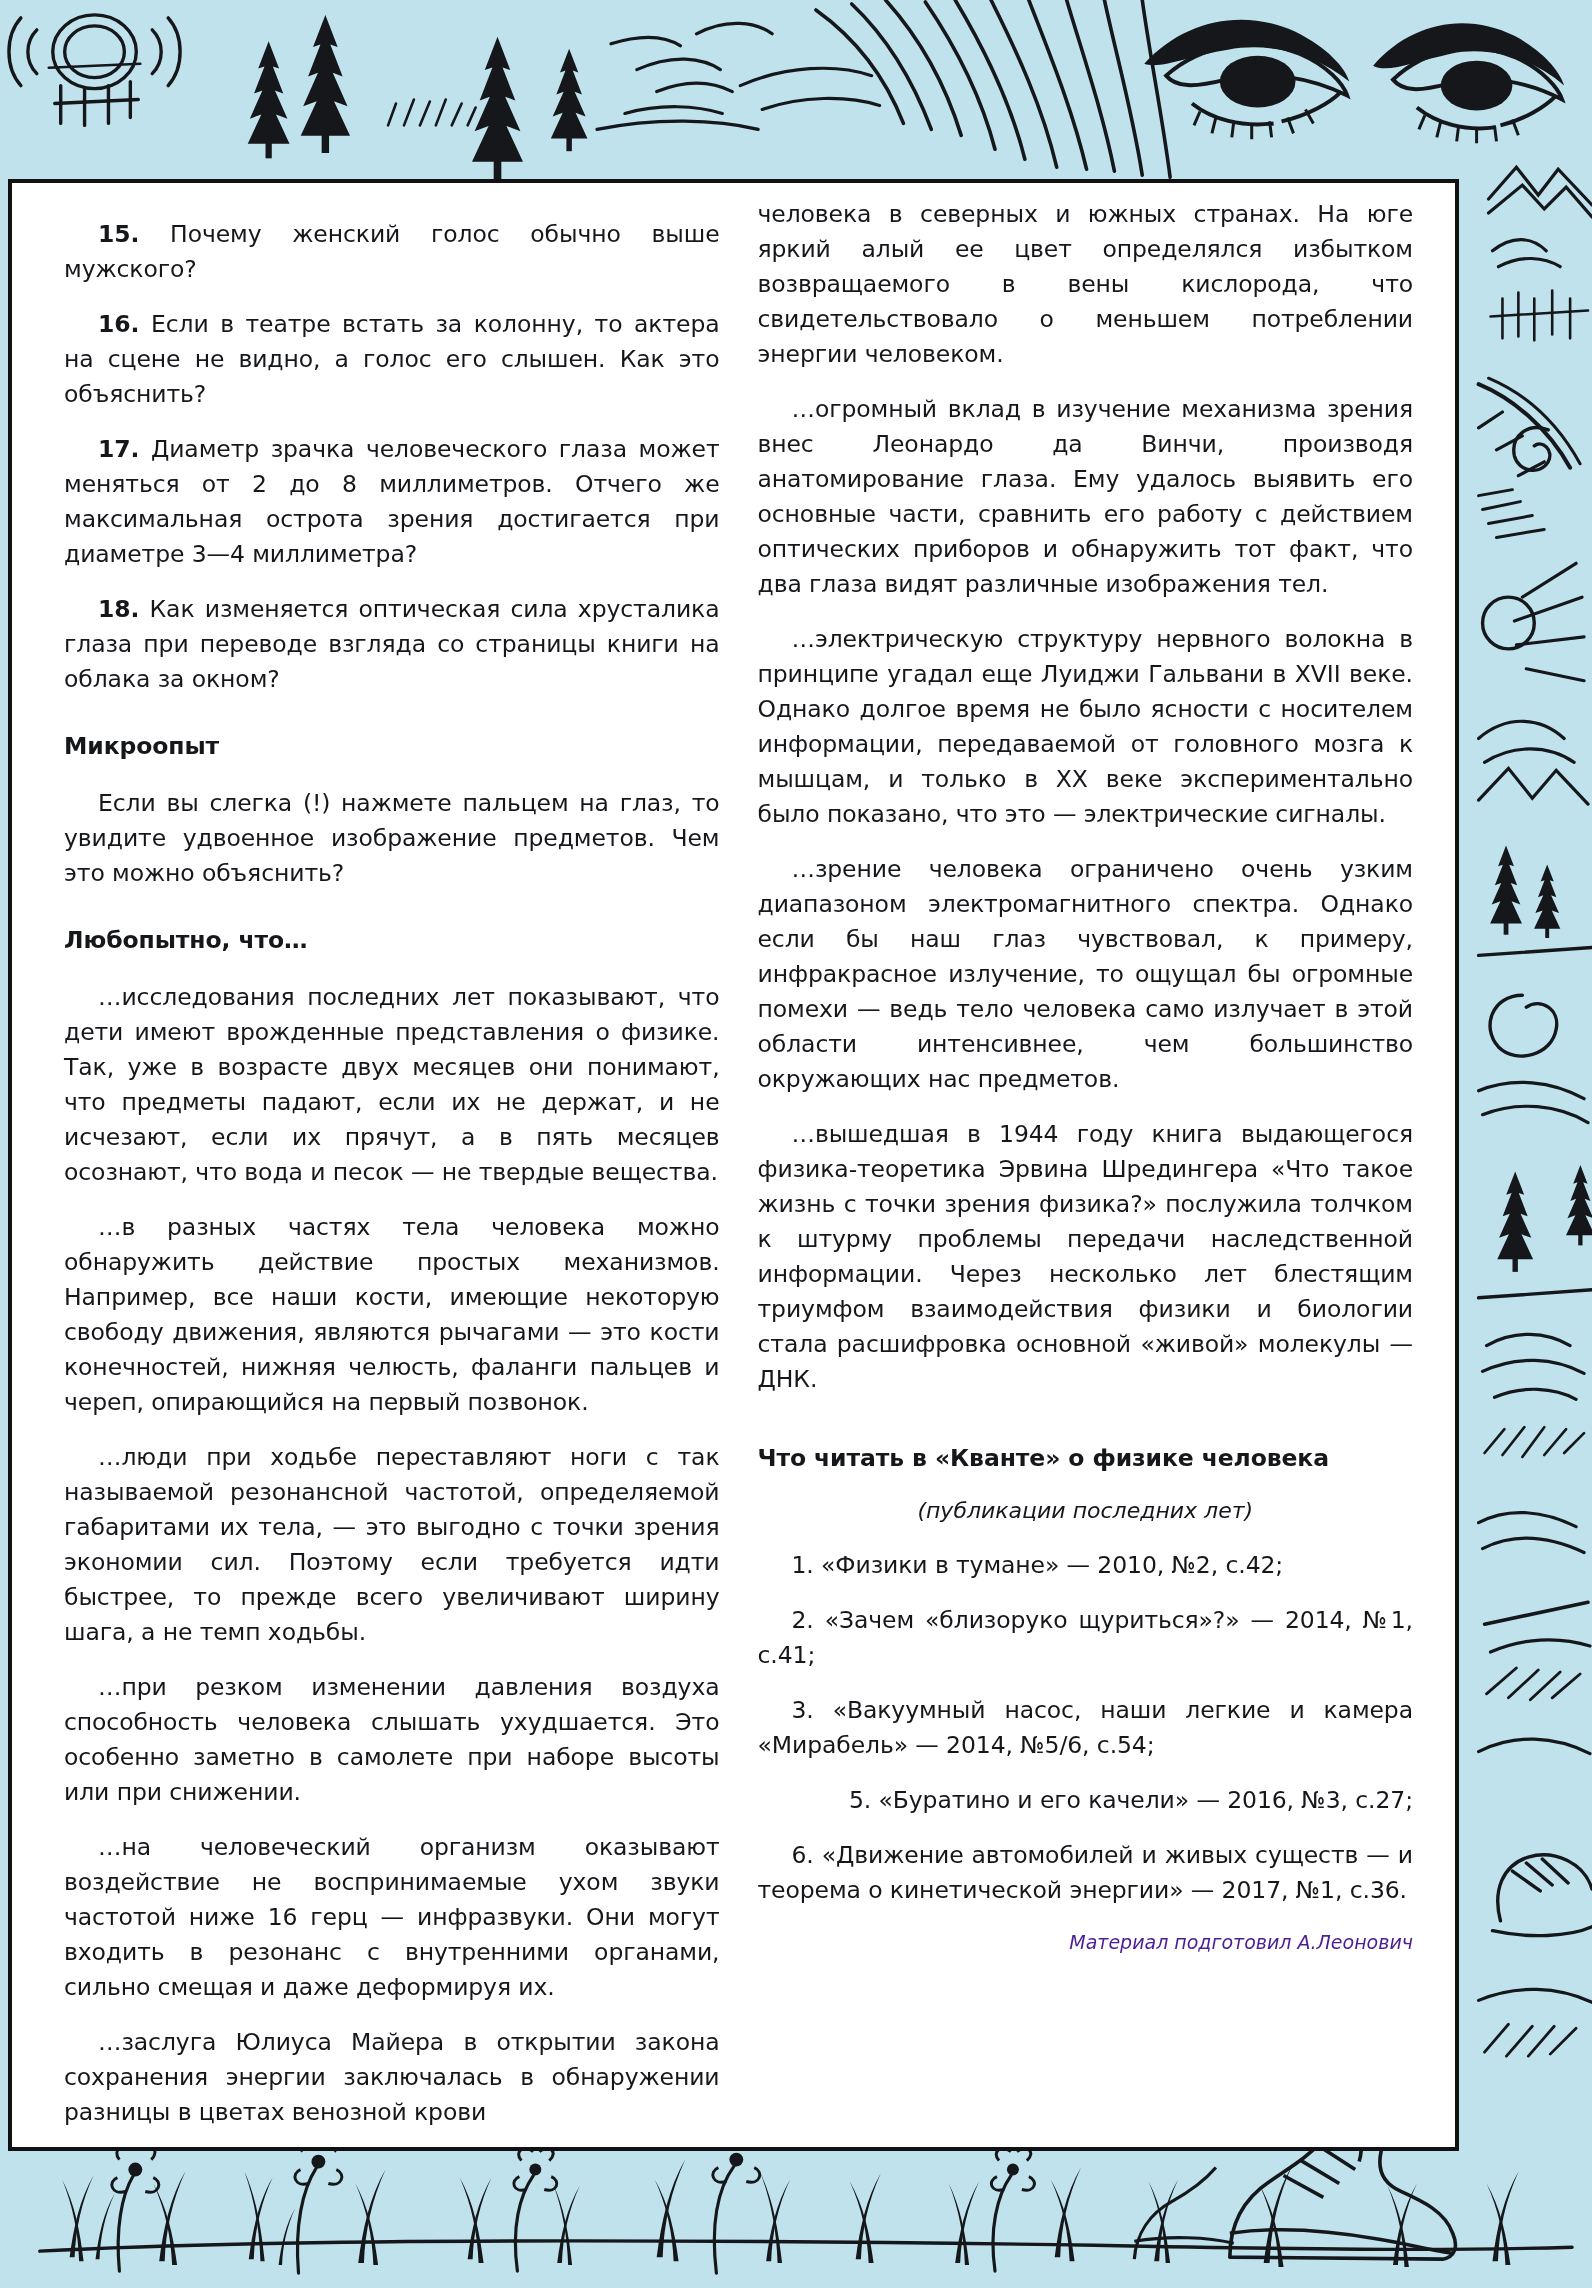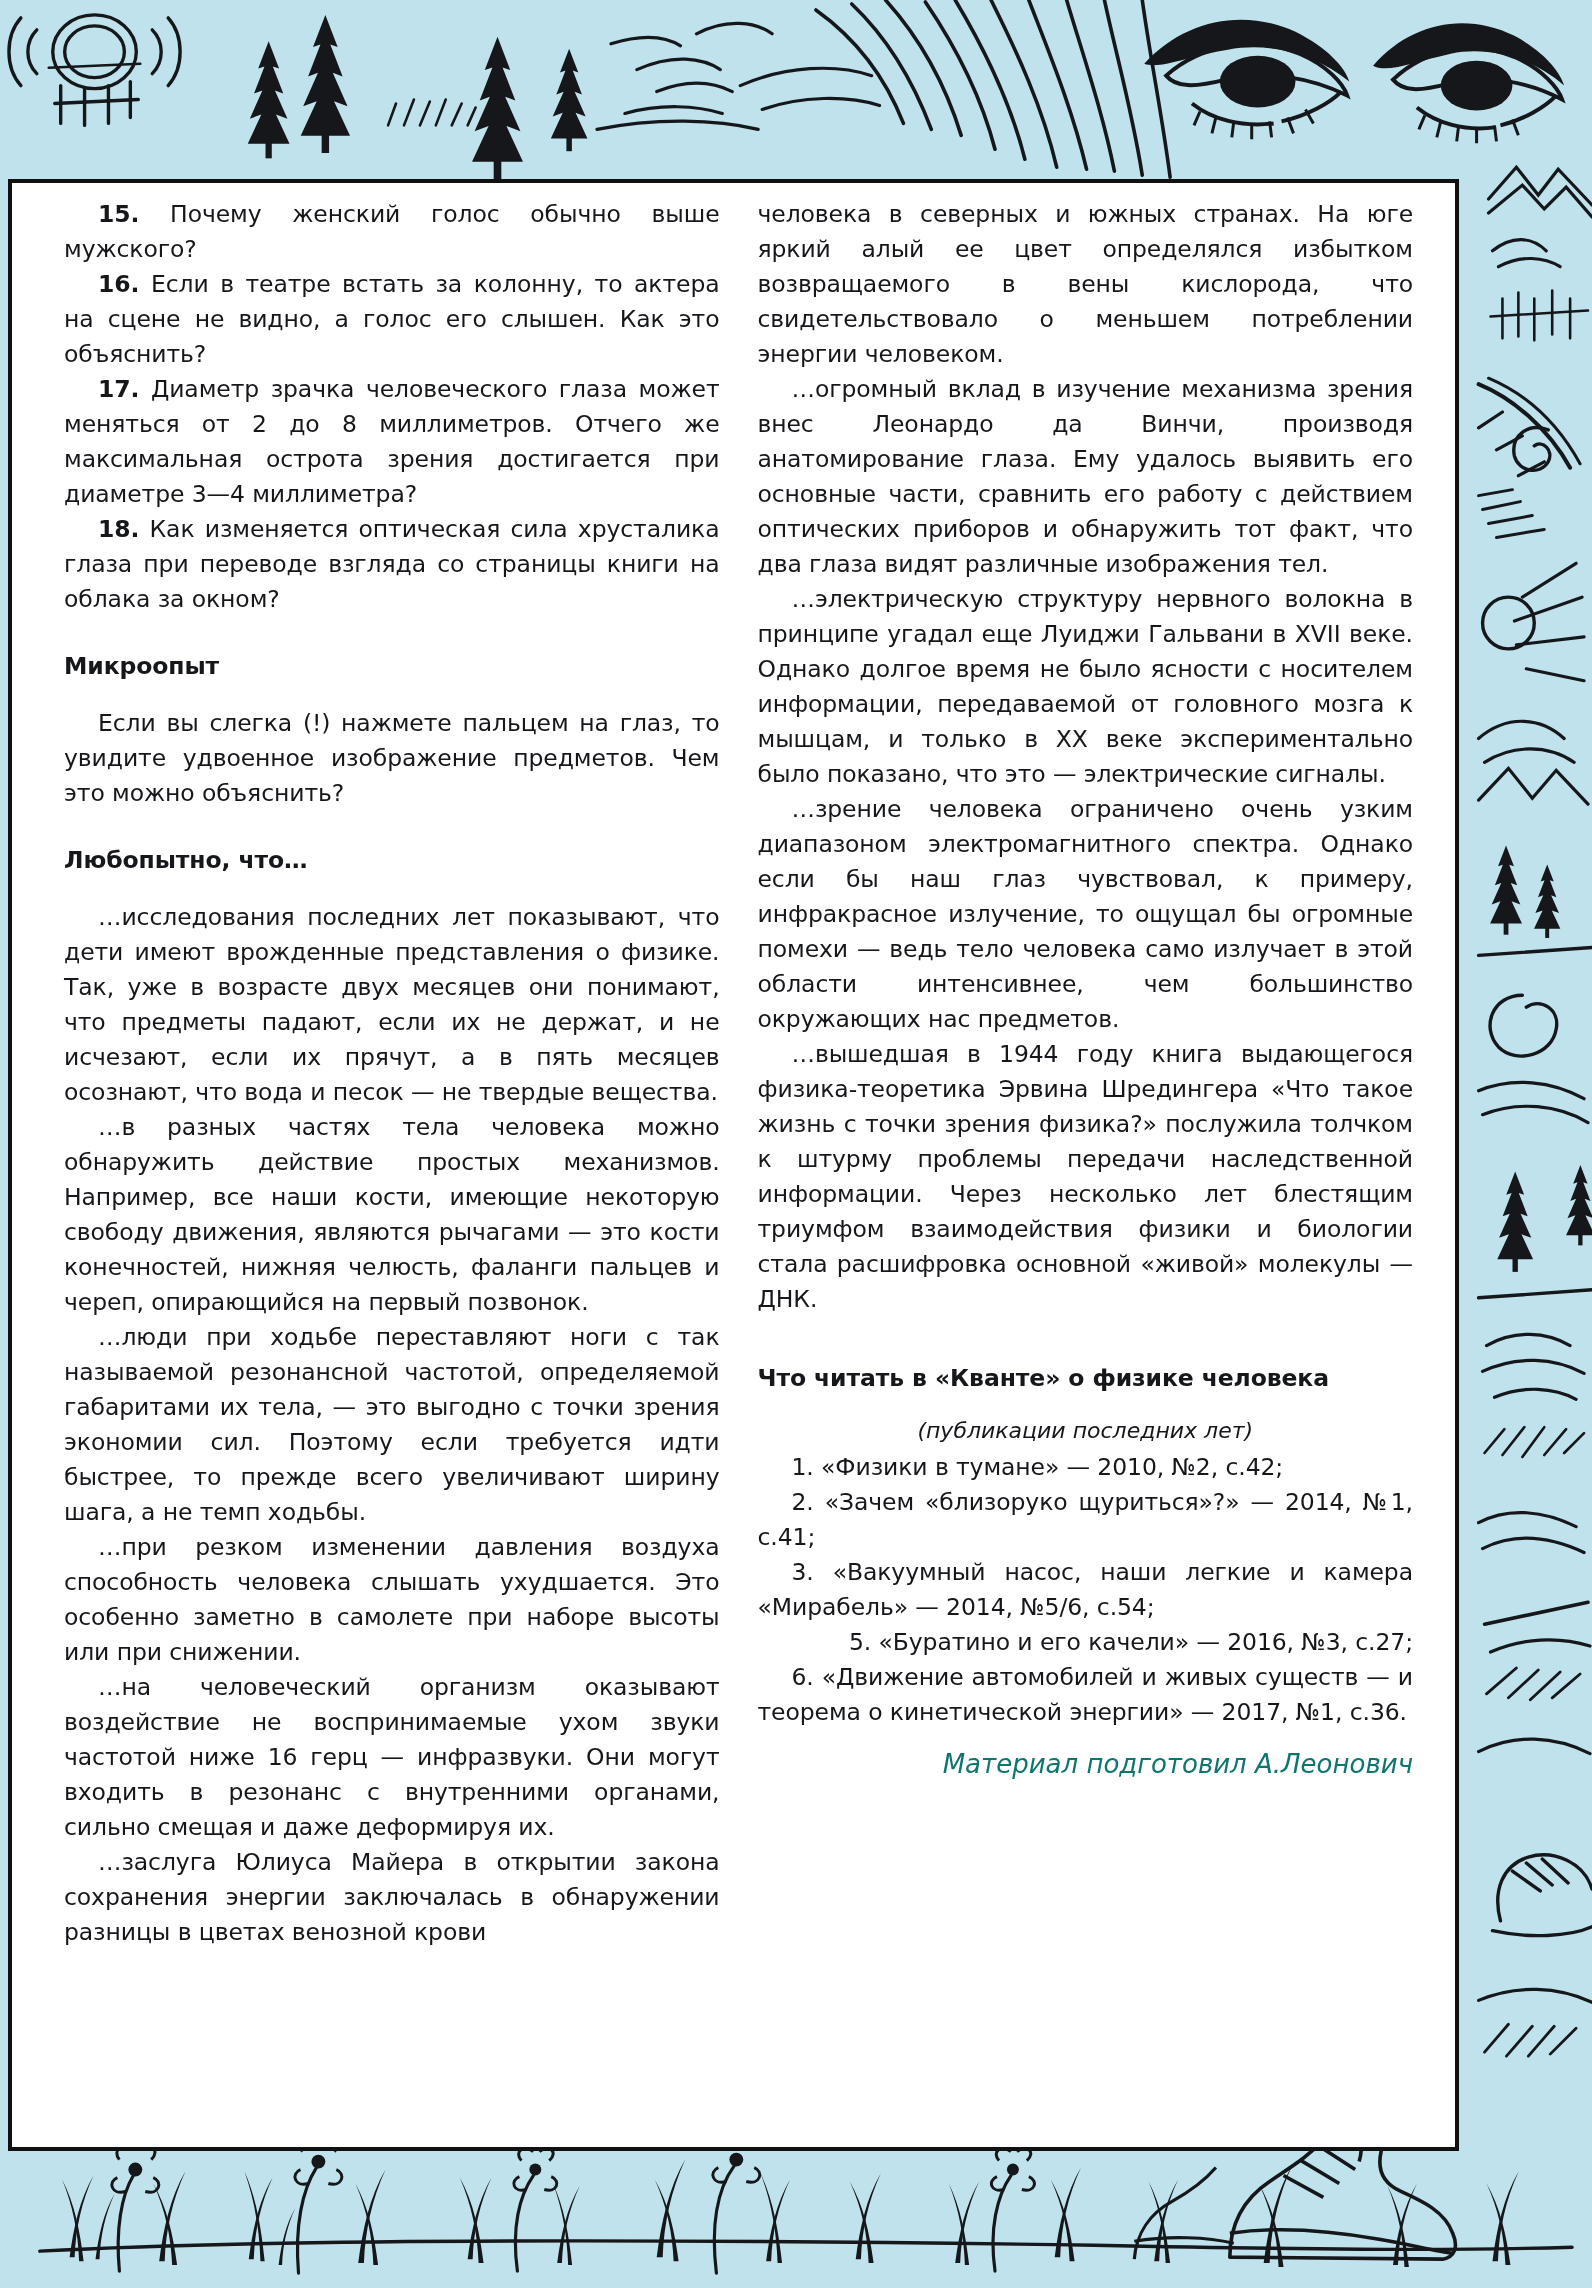--- a/index.html
+++ b/index.html
@@ -37,45 +37,45 @@
     margin:0;
     font-size:23.5px;
     line-height:35px;
     color:#15171a;
     text-align:justify;
     text-justify:inter-word;
     letter-spacing:-0.1px;
     -webkit-hyphens:none;hyphens:none;
     word-spacing:0px;
   }
-  p.ind{text-indent:34px;}
+  p.ind{text-indent:34px;margin-top:20px;}
   p.noj{text-align:right;}
   .num{font-weight:bold;}
   .h{
     text-align:left;
     font-weight:bold;
     margin-top:32px;
     margin-bottom:22px;
   }
   .h.tight{margin-top:44px;margin-bottom:18px;}
   .subital{
     text-align:center;
     font-style:italic;
     font-size:22px;
     line-height:34px;
     margin:0 0 2px 0;
     color:#15171a;
   }
   .credit{
     text-align:right;
     font-style:italic;
-    font-size:26px;
+    font-size:19px;
     line-height:36px;
     margin-top:16px;
-    color:#0f766e;
+    color:#4c1d95;
   }
   .serifnum{font-family:"DejaVu Serif","Liberation Serif",serif;}
 </style>
 </head>
 <body>
 
 <div class="page">
 
   <div class="deco">
     <svg viewBox="0 0 1600 2300" preserveAspectRatio="none" xmlns="http://www.w3.org/2000/svg">

